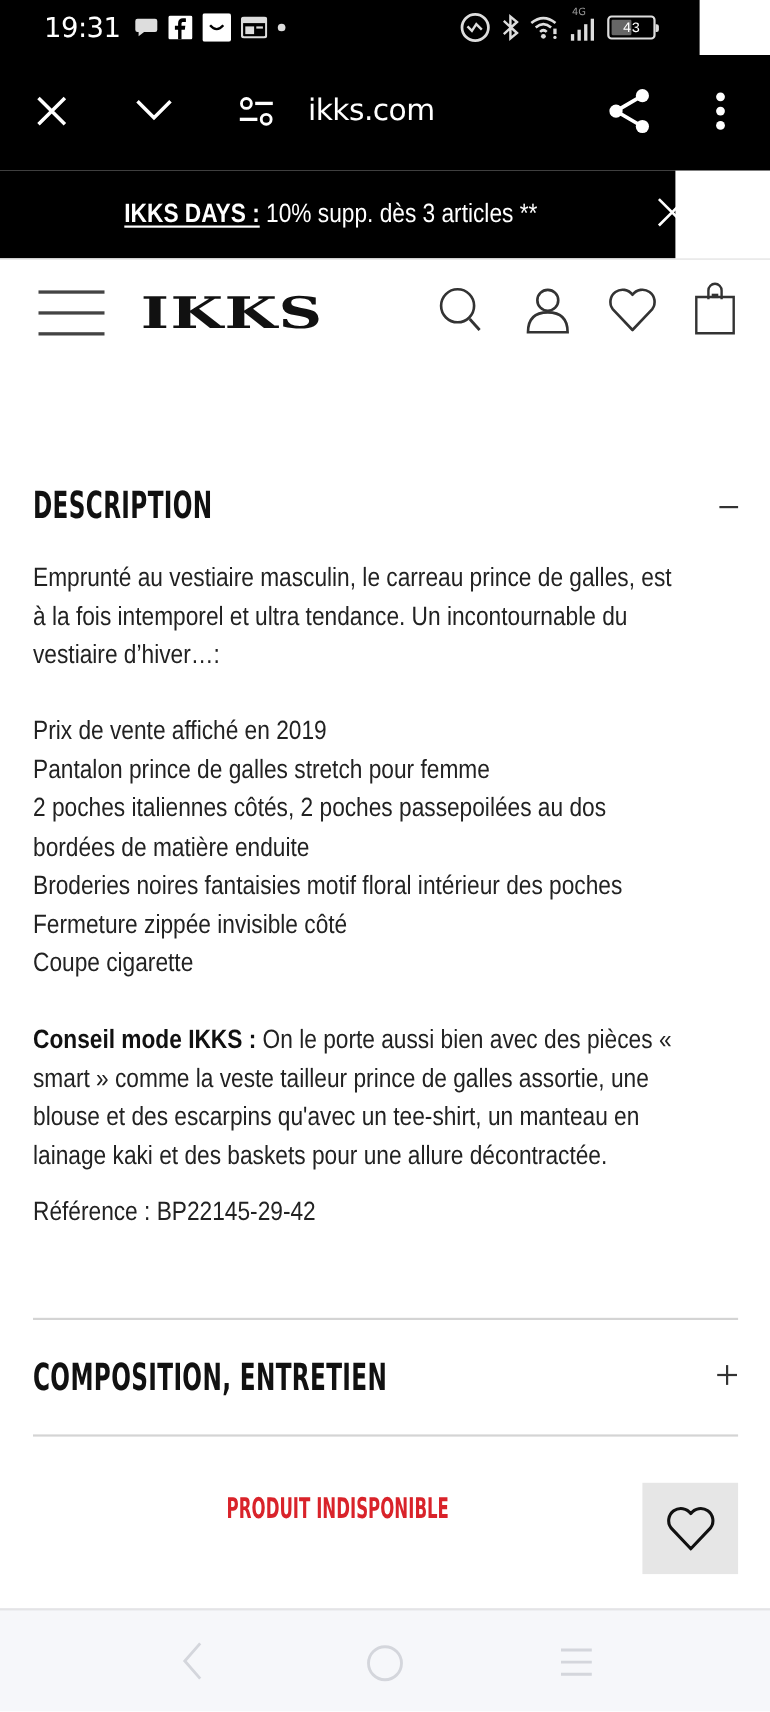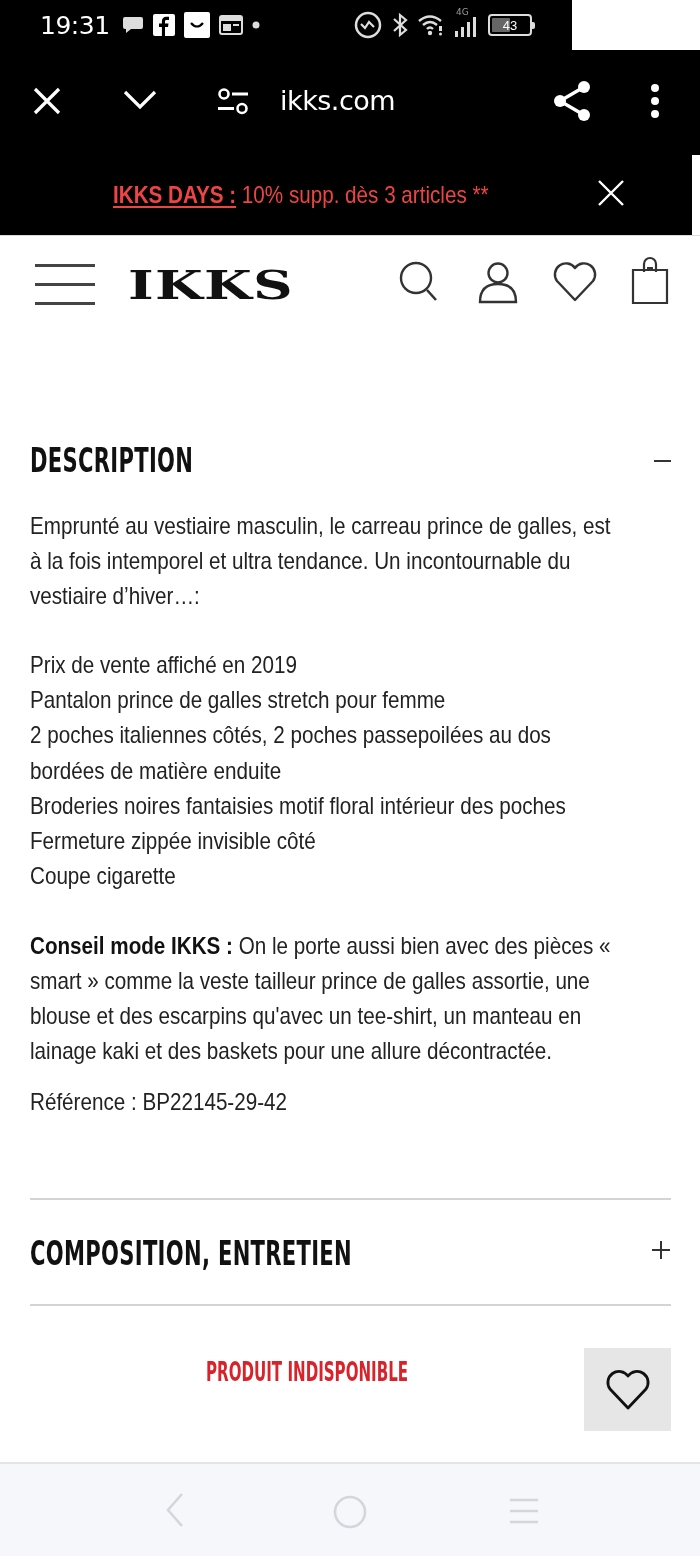--- a/index.html
+++ b/index.html
@@ -1,36 +1,36 @@
 <!DOCTYPE html>
 <html><head>
   <meta charset="utf-8">
   <style>
     * { box-sizing: border-box; margin: 0; padding: 0; }
     html, body { width: 700px; height: 1556px; overflow: hidden; background: #ffffff; }
     body { font-family: "Liberation Sans", sans-serif; color: #111; position: relative; }
 
     
-    .status-bar { position: absolute; top: 0; left: 0; width: 572px; height: 50px; background: #000; color: #fff; display: flex; align-items: center; padding: 0 40px; }
+    .status-bar { position: absolute; top: 0; left: 0; width: 636px; height: 50px; background: #000; color: #fff; display: flex; align-items: center; padding: 0 40px; }
     .status-time { font-size: 25px; font-family: "DejaVu Sans", sans-serif; margin-right: 12px; letter-spacing: -0.5px; }
     .status-left-icons { display: flex; align-items: center; gap: 9px; }
     .status-right { position: absolute; right: 40px; top: 0; height: 50px; display: flex; align-items: center; gap: 10px; }
     .sb-icon { display: inline-flex; align-items: center; justify-content: center; }
     .battery { width: 44px; height: 22px; border: 2px solid #ddd; border-radius: 4px; position: relative; display: flex; align-items: center; justify-content: center; font-size: 13px; color: #fff; }
     .battery-fill { position: absolute; left: 2px; top: 2px; bottom: 2px; width: 18px; background: #666; border-radius: 1px; }
-    .battery-text { position: relative; z-index: 1; font-family: Liberation Sans, sans-serif; }
+    .battery-text { position: relative; z-index: 1; font-family: Liberation Mono, monospace; }
     .battery-cap { position: absolute; right: -5px; top: 6px; width: 3px; height: 7px; background: #ddd; border-radius: 0 2px 2px 0; }
 
     
     .browser-bar { position: absolute; top: 50px; left: 0; width: 700px; height: 105px; background: #000; display: flex; align-items: center; padding-left: 24px; }
     .browser-bar .btn { position: absolute; display: flex; align-items: center; justify-content: center; cursor: pointer; }
     .url-text { position: absolute; left: 280px; top: 35px; color: #fff; font-size: 27px; font-family: "DejaVu Sans", sans-serif; letter-spacing: -0.5px; }
 
     
-    .promo { position: absolute; top: 155px; left: 0; width: 692px; height: 80px; background: #000; color: #ef4444; }
+    .promo { position: absolute; top: 155px; left: 0; width: 614px; height: 80px; background: #000; color: #ffffff; }
     .promo-text { position: absolute; left: 113px; top: 26px; font-size: 24px; font-family: "Liberation Sans", sans-serif; transform: scaleX(0.86); transform-origin: left center; white-space: nowrap; }
     .promo-strong { font-weight: bold; text-decoration: underline; text-underline-offset: 3px; }
     .promo-close { position: absolute; left: 596px; top: 178px; cursor: pointer; }
 
     
     .site-header { position: absolute; top: 235px; left: 0; width: 700px; height: 100px; background: #fff; border-top: 1px solid #ddd; }
     .hamburger { position: absolute; left: 35px; top: 28px; width: 60px; height: 42px; cursor: pointer; }
     .hamburger span { display: block; position: absolute; left: 0; width: 60px; height: 3px; background: #444; }
     .logo { position: absolute; left: 128px; top: 24px; font-family: "DejaVu Serif", serif; font-weight: bold; font-size: 44px; letter-spacing: 1px; color: #111; transform: scaleX(1.25) scaleY(0.9); transform-origin: left center; }
     .hdr-icon { position: absolute; top: 24px; cursor: pointer; }

